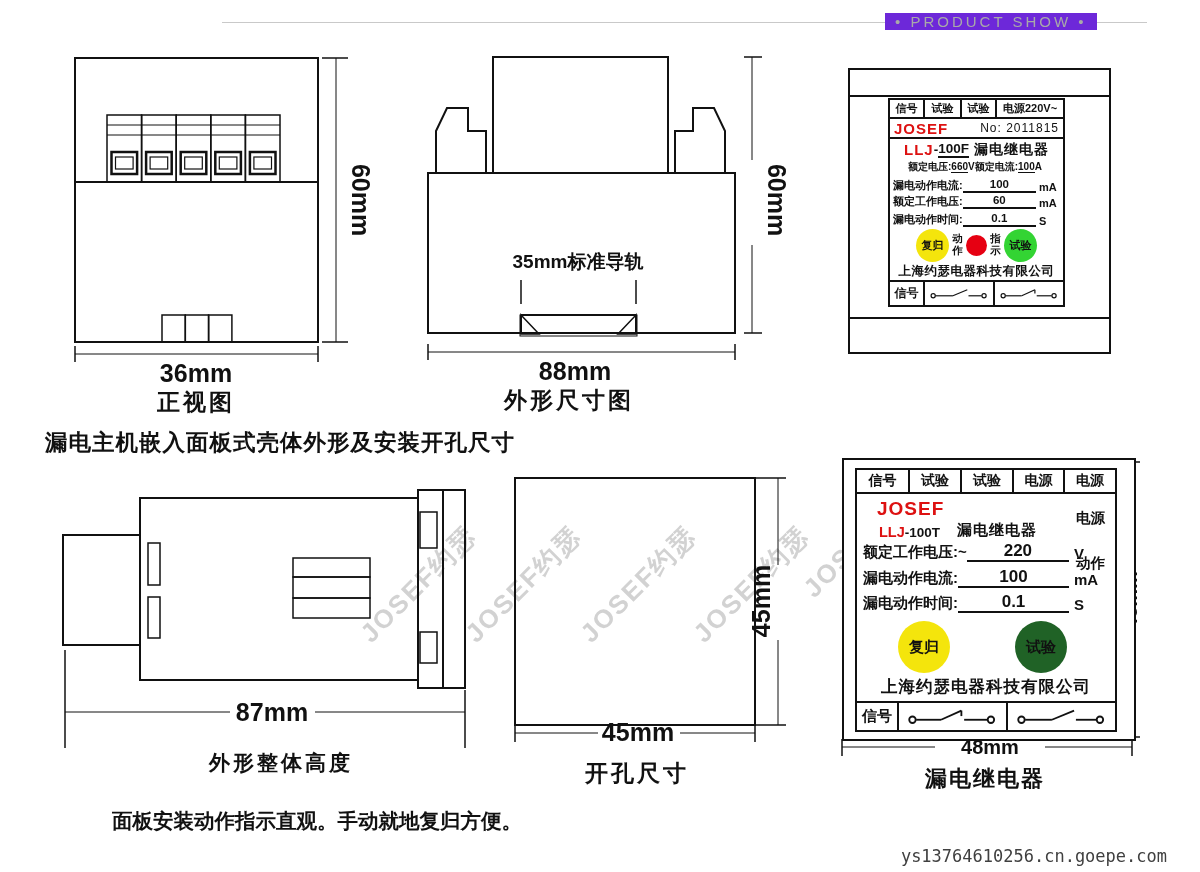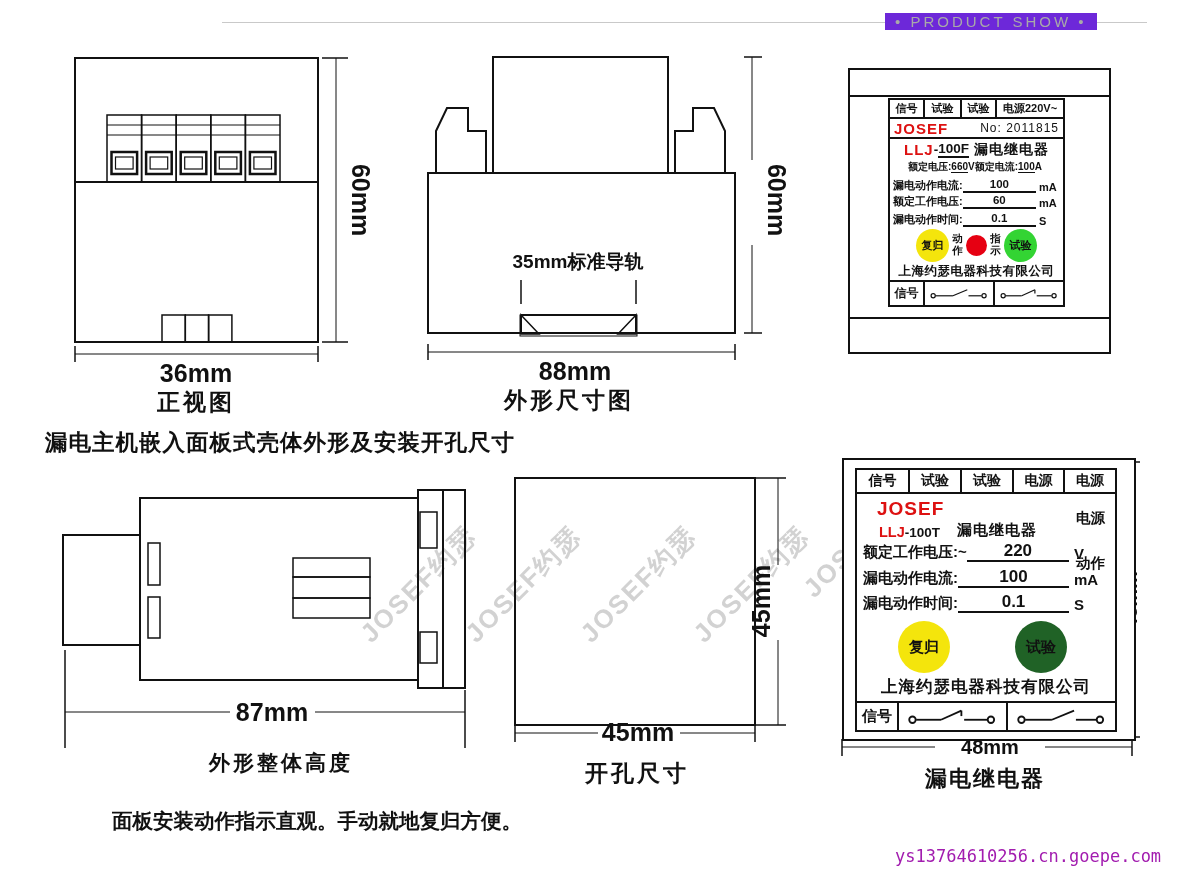--- a/index.html
+++ b/index.html
@@ -91,21 +91,21 @@
     font-weight:bold;letter-spacing:1px;}
   .pv-footer{flex:1;border-top:2px solid #111;display:flex;align-items:stretch;}
   .pv-footer .sig{width:42px;border-right:2px solid #111;display:flex;align-items:center;
     justify-content:center;font-size:15px;font-weight:bold;}
   .sym-svg2{width:90%;height:24px;}
   .sym-svg2 line{stroke:#111;stroke-width:2;}
   .sym-svg2 circle{stroke:#111;stroke-width:2;fill:#fff;}
   
   .note{left:112px;top:801px;width:1060px;font-size:20.5px;font-weight:bold;line-height:39px;z-index:4;}
   .note .red{color:#e00000;}
-  .url{left:895px;top:846px;width:272px;text-align:left;color:#a21caf;font-size:17px;
+  .url{left:895px;top:846px;width:272px;text-align:right;color:#404040;font-size:17px;
     font-family:"DejaVu Sans Mono",monospace;z-index:4;}
   
   svg.drawing{position:absolute;}
   svg.drawing line,svg.drawing rect,svg.drawing polygon{stroke:#111;fill:none;}
   svg.drawing text{fill:#111;font-family:"Liberation Sans","DejaVu Sans",sans-serif;}
   .dimtext{font-size:25px;font-weight:bold;}
   .dimtext-s{font-size:20px;font-weight:bold;}
   .captext{font-size:23px;font-weight:bold;letter-spacing:3px;}
 </style>
 </head>

